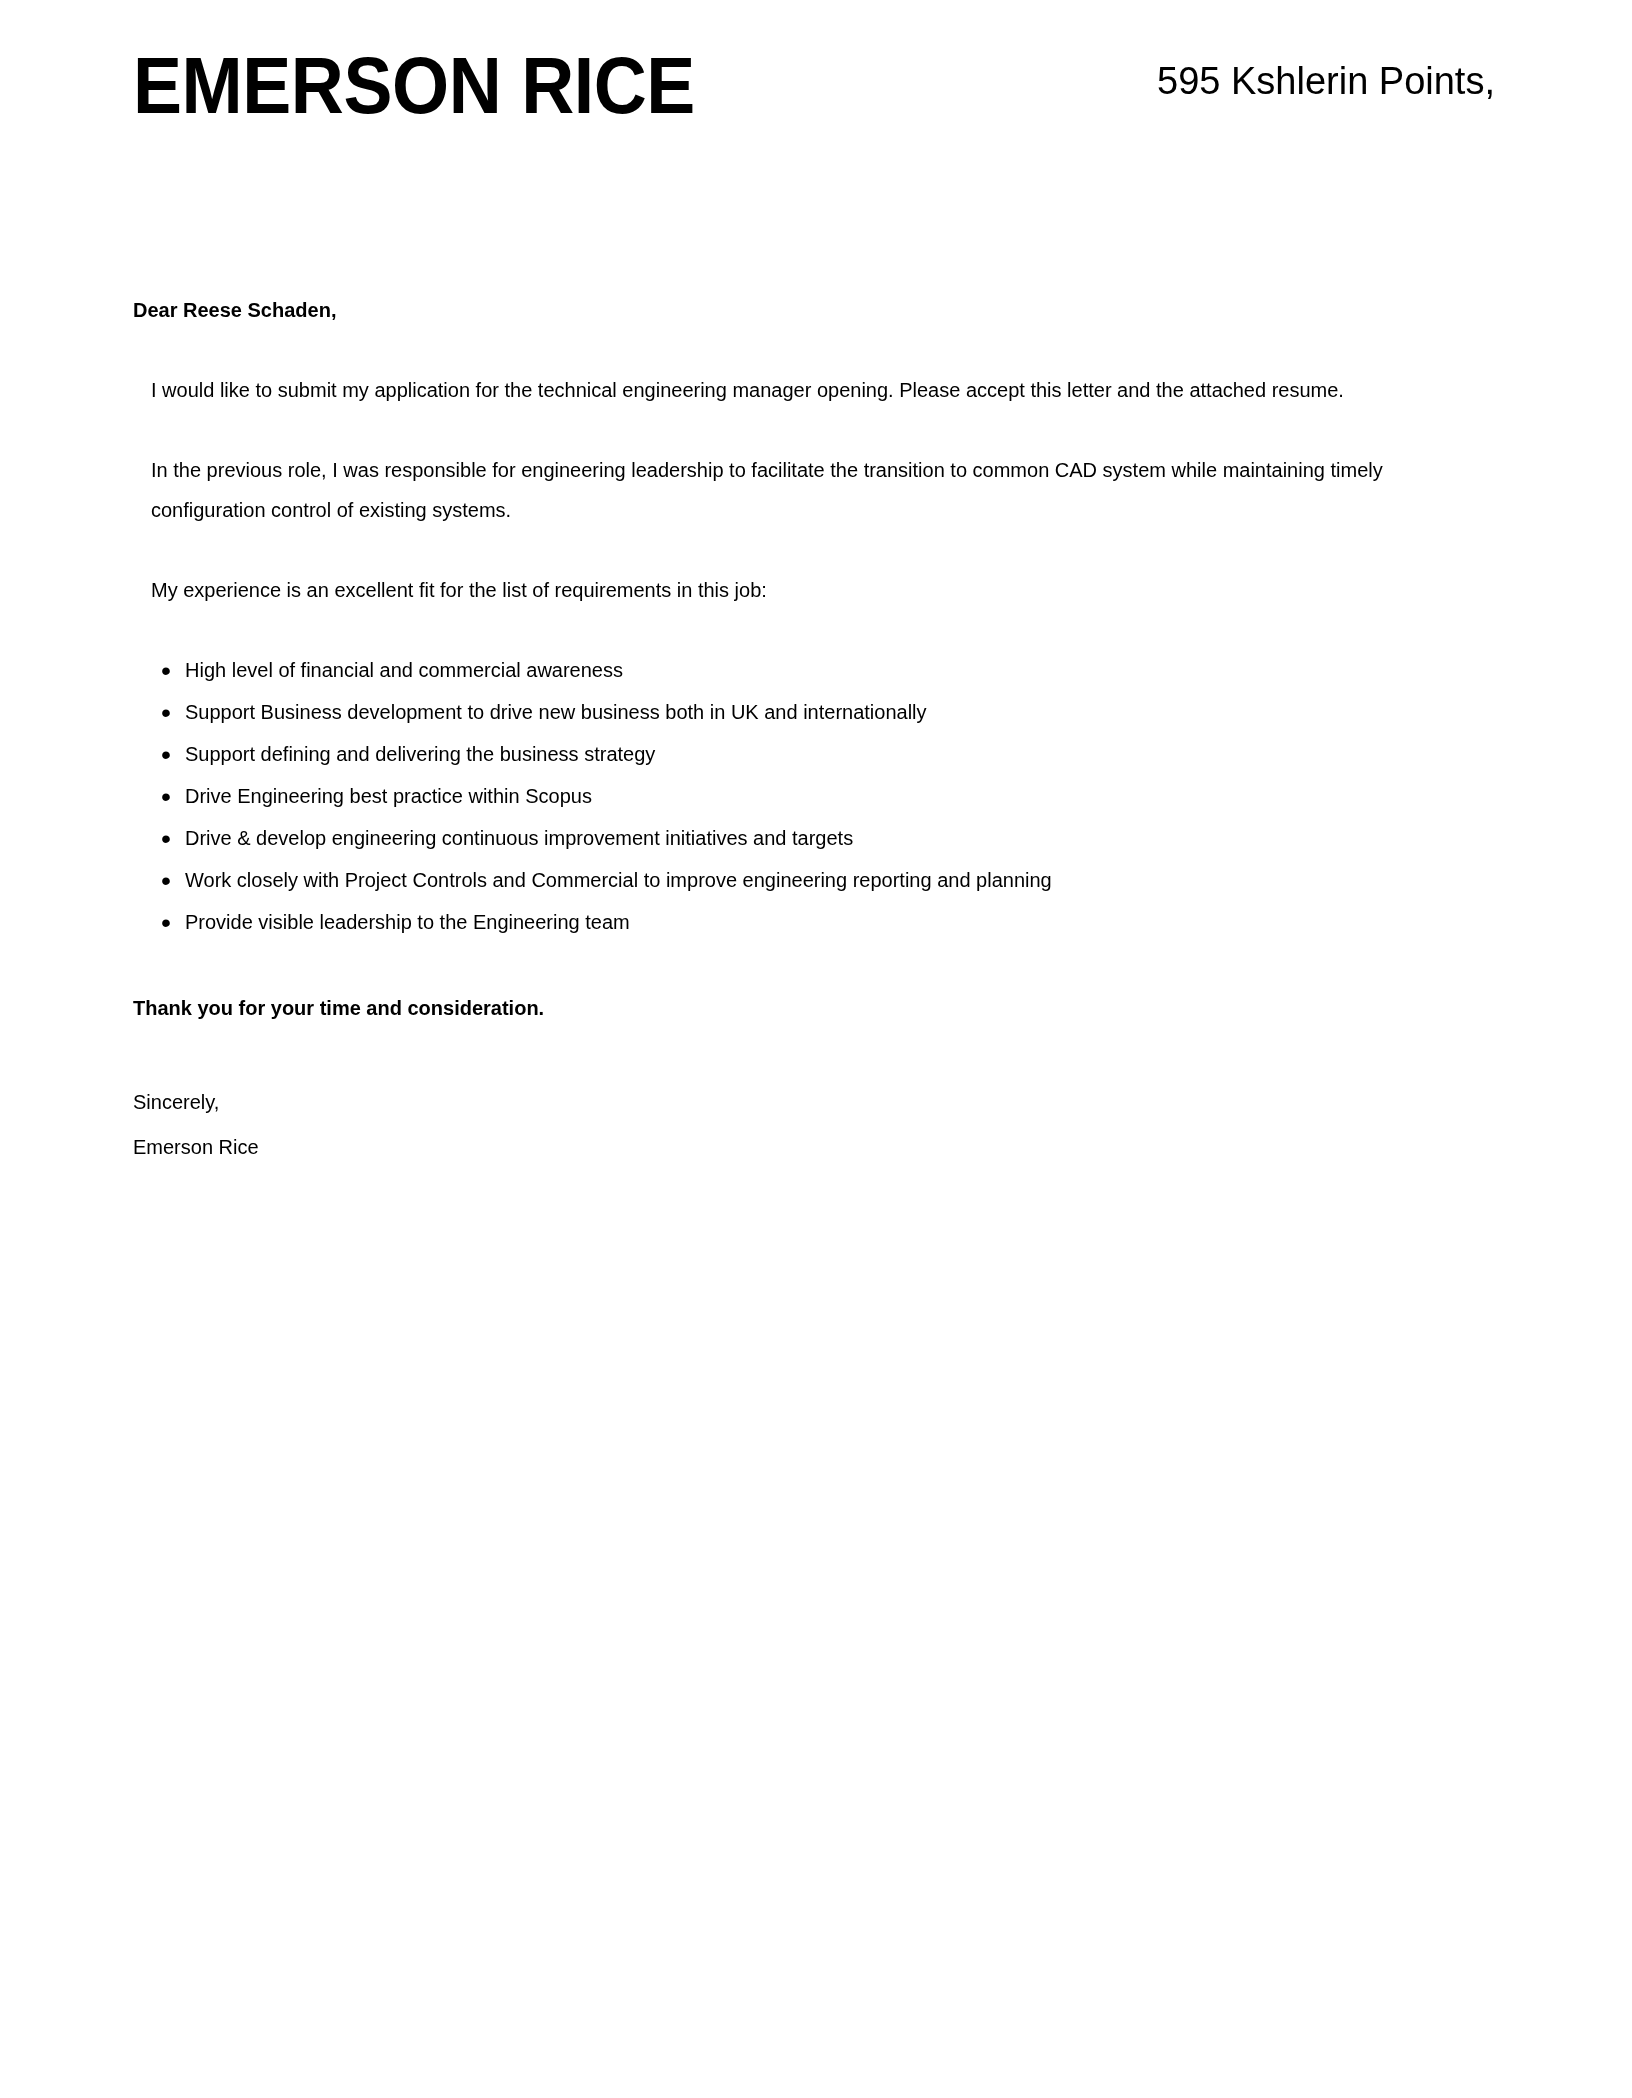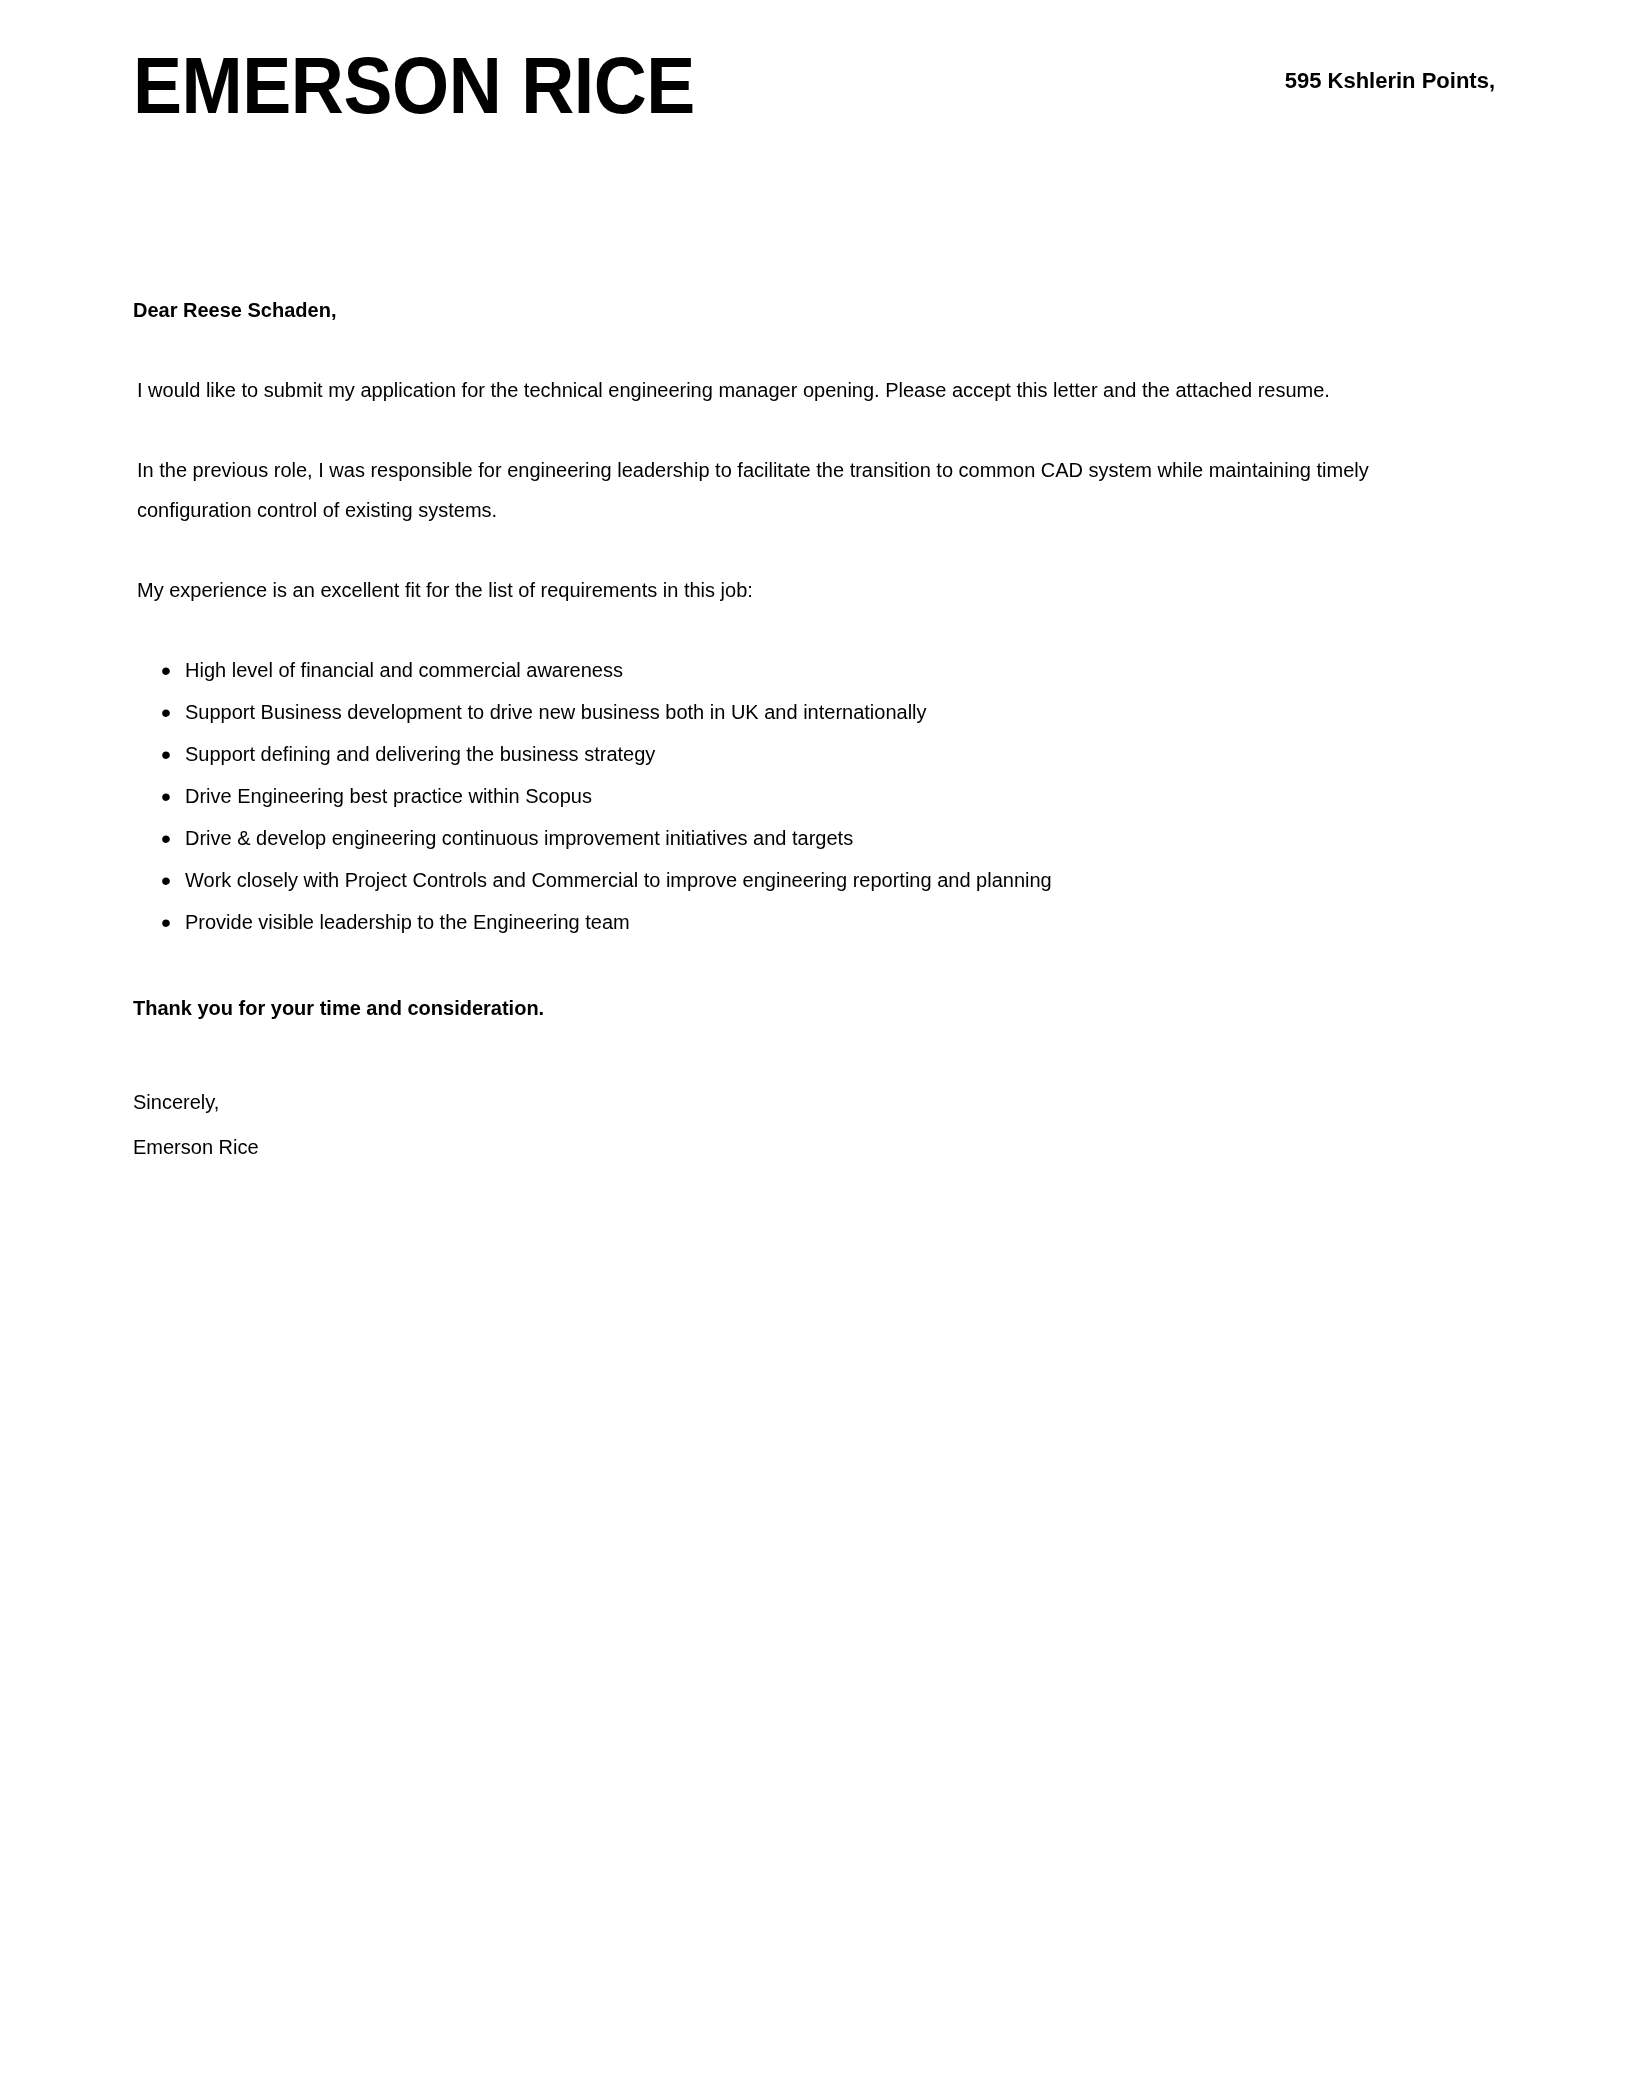--- a/index.html
+++ b/index.html
@@ -39,23 +39,23 @@
     letter-spacing: -0.5px;
     white-space: nowrap;
     margin: 0;
     padding: 0;
     transform: scaleX(0.93);
     transform-origin: left top;
   }
 
   .address-block {
     text-align: right;
-    font-size: 22px;
+    font-size: 38px;
     line-height: 42px;
-    font-weight: bold;
+    font-weight: normal;
     padding-top: 14px;
     white-space: nowrap;
   }
 
   .address-line {
     display: block;
   }
 
   
   .letter-body {
@@ -66,21 +66,21 @@
     font-size: 20px;
     line-height: 40px;
   }
 
   .salutation {
     font-weight: bold;
     margin: 0 0 40px 0;
   }
 
   .para {
-    margin: 0 0 40px 4px;
+    margin: 0 0 40px 18px;
     text-align: left;
   }
 
   .req-list {
     list-style: none;
     margin: 0 0 46px 0;
     padding: 0;
   }
 
   .req-list li {

